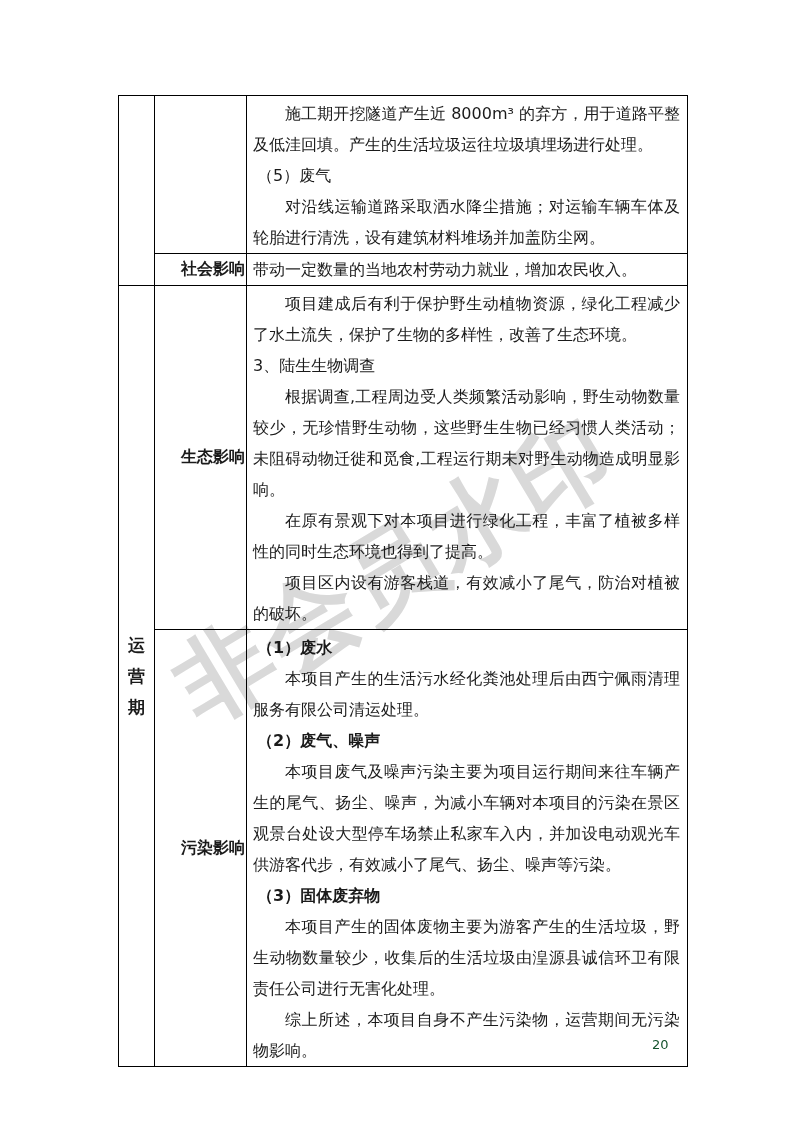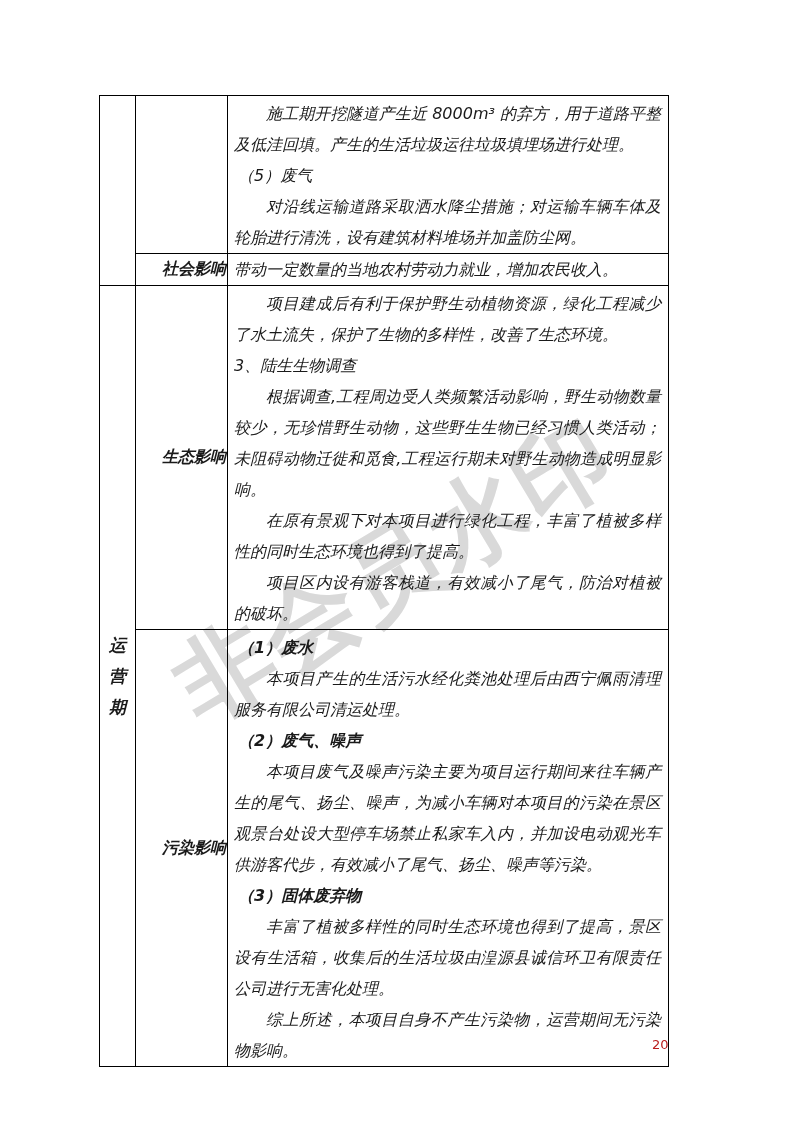--- a/index.html
+++ b/index.html
@@ -25,28 +25,27 @@
     font-size: 96px;
     font-weight: bold;
     letter-spacing: 2px;
     color: #d9d9d9;
     white-space: nowrap;
     z-index: 0;
     user-select: none;
   }
   .doc-table {
     position: absolute;
-    left: 99px;
+    left: 118px;
     top: 95px;
     width: 569px;
     border-collapse: collapse;
     table-layout: fixed;
     z-index: 1;
     background: transparent;
-    font-style: italic;
   }
   .doc-table td {
     border: 1px solid #000000;
     overflow: hidden;
   }
   tr.r1 { height: 158px; }
   tr.r2 { height: 30px;  }
   tr.r3 { height: 282px; }
   tr.r4 { height: 407px; }
 
@@ -86,21 +85,21 @@
   .p-indent { text-indent: 2em; }
   .p-sub    { text-indent: 0.25em; }
   .p-head   { text-indent: 0.25em; font-weight: bold; }
   .p-plain  { text-indent: 0; }
 
   .pagenum {
     position: absolute;
     left: 652px;
     top: 1037px;
     font-size: 13px;
-    color: #b91c1c;
+    color: #14532d;
     z-index: 1;
   }
 </style>
 </head>
 <body>
 
 <div class="page">
 
   <div class="watermark">非会员水印</div>
 
@@ -143,21 +142,21 @@
       </tr>
 
       <tr class="r4">
         <td class="rowlabel">污染影响</td>
         <td class="content">
           <p class="p-head">（1）废水</p>
           <p class="p-indent">本项目产生的生活污水经化粪池处理后由西宁佩雨清理服务有限公司清运处理。</p>
           <p class="p-head">（2）废气、噪声</p>
           <p class="p-indent">本项目废气及噪声污染主要为项目运行期间来往车辆产生的尾气、扬尘、噪声，为减小车辆对本项目的污染在景区观景台处设大型停车场禁止私家车入内，并加设电动观光车供游客代步，有效减小了尾气、扬尘、噪声等污染。</p>
           <p class="p-head">（3）固体废弃物</p>
-          <p class="p-indent">丰富了植被多样性的同时生态环境也得到了提高，景区设有生活箱，收集后的生活垃圾由湟源县诚信环卫有限责任公司进行无害化处理。</p>
+          <p class="p-indent">本项目产生的固体废物主要为游客产生的生活垃圾，野生动物数量较少，收集后的生活垃圾由湟源县诚信环卫有限责任公司进行无害化处理。</p>
           <p class="p-indent">综上所述，本项目自身不产生污染物，运营期间无污染物影响。</p>
         </td>
       </tr>
     </tbody>
   </table>
 
   <div class="pagenum">20</div>
 
 </div>
 

